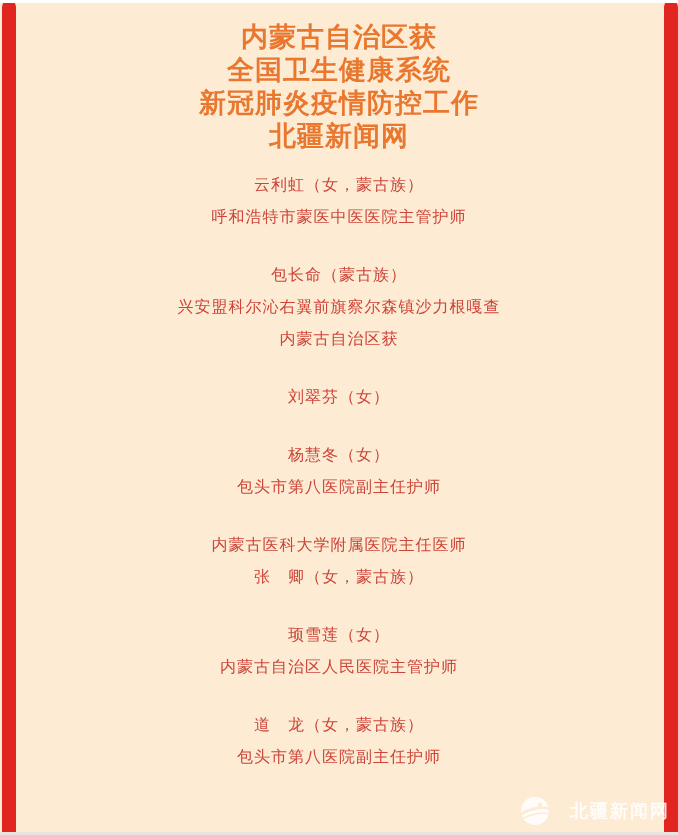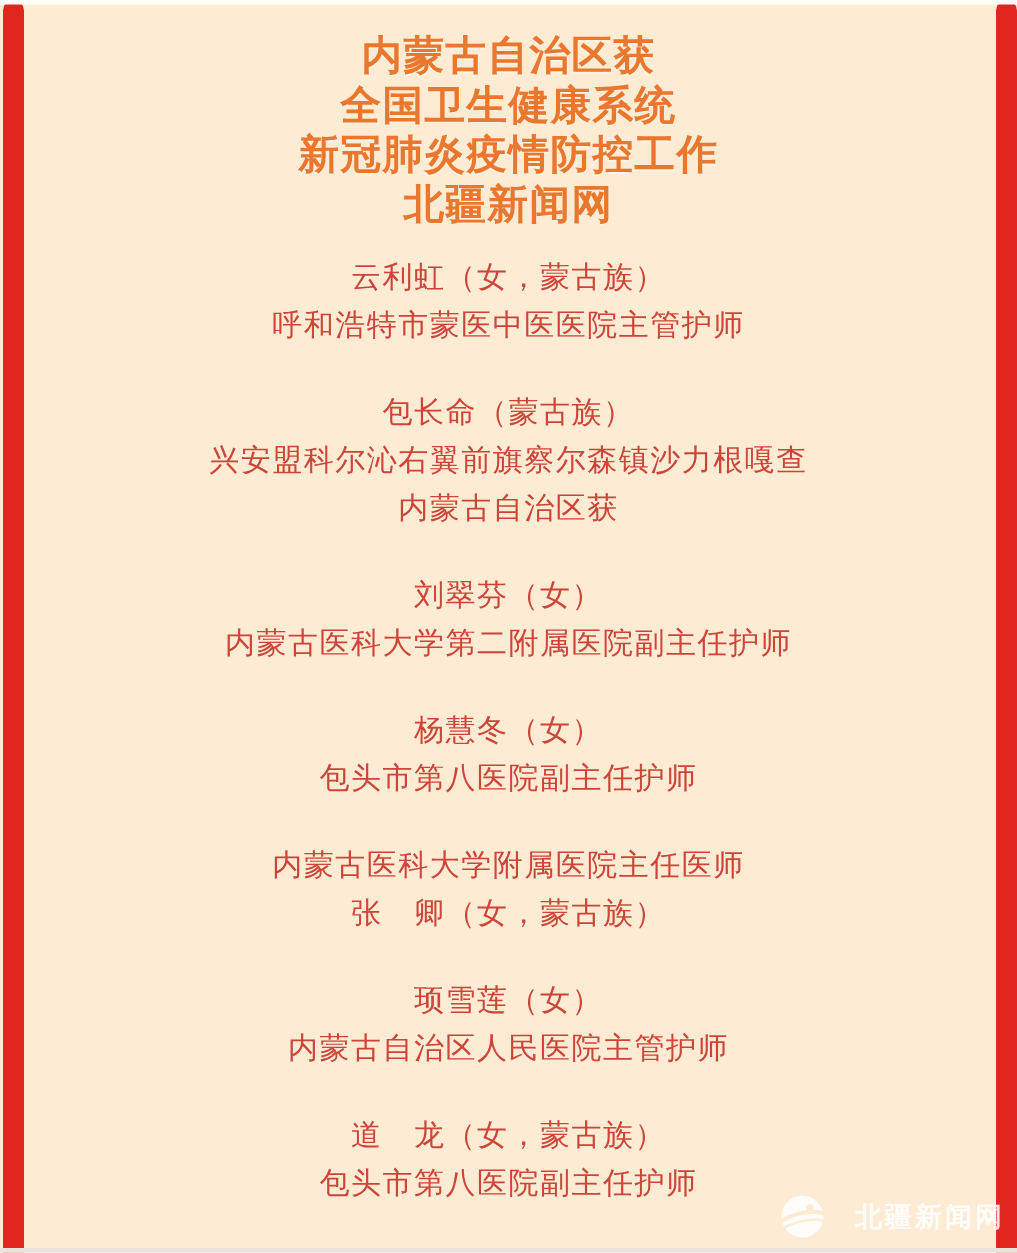--- a/index.html
+++ b/index.html
@@ -33,21 +33,21 @@
     font-weight:bold;
     line-height:33px;
     letter-spacing:1px;
     text-shadow:0 1px 0 rgba(255,255,255,0.35);
   }
   .title span{display:block;}
   .people{
     margin-top:16px;
     text-align:center;
     color:var(--body);
-    font-size:20px;
+    font-size:16px;
     letter-spacing:1px;
   }
   .entry{margin-bottom:26px;}
   .entry div{line-height:32px;}
   .watermark{
     position:absolute;
     right:8px;bottom:9px;
     display:flex;align-items:center;gap:20px;
     color:rgba(255,255,255,0.85);
     font-weight:bold;
@@ -77,21 +77,20 @@
           <div>云利虹（女，蒙古族）</div>
           <div>呼和浩特市蒙医中医医院主管护师</div>
         </div>
         <div class="entry">
           <div>包长命（蒙古族）</div>
           <div>兴安盟科尔沁右翼前旗察尔森镇沙力根嘎查</div>
           <div>内蒙古自治区获</div>
         </div>
         <div class="entry">
           <div>刘翠芬（女）</div>
-          <div>内蒙古医科大学第二附属医院副主任护师</div>
         </div>
         <div class="entry">
           <div>杨慧冬（女）</div>
           <div>包头市第八医院副主任护师</div>
         </div>
         <div class="entry">
           <div>内蒙古医科大学附属医院主任医师</div>
           <div>张　卿（女，蒙古族）</div>
         </div>
         <div class="entry">

